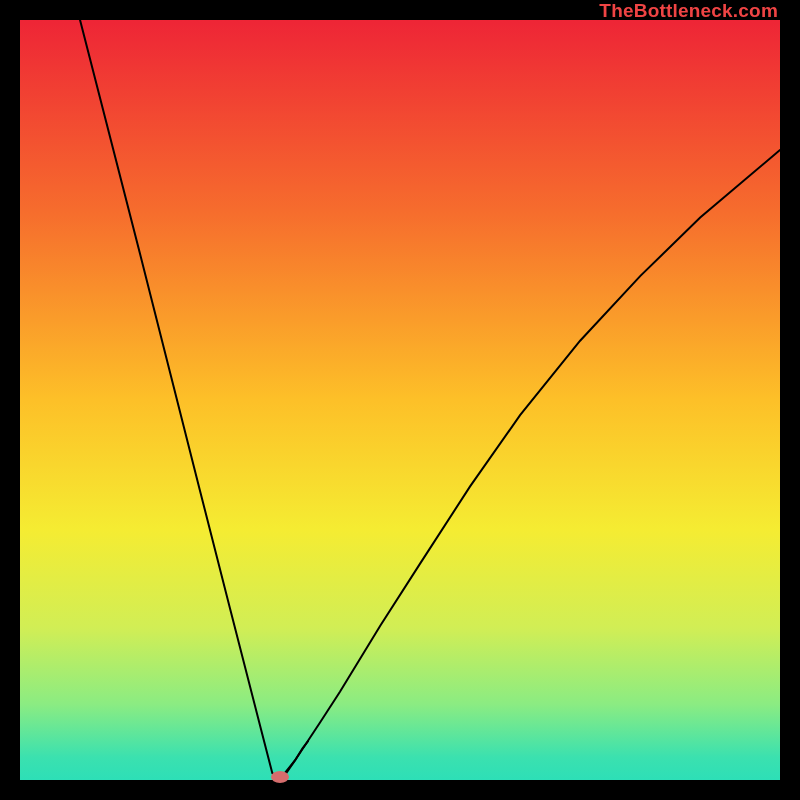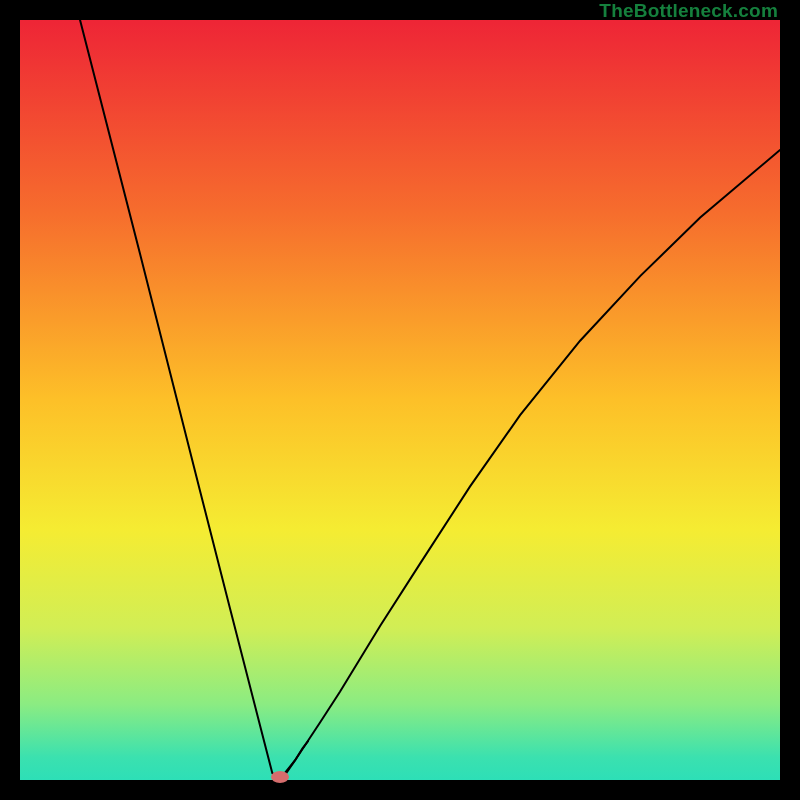--- a/index.html
+++ b/index.html
@@ -28,21 +28,21 @@
       rgb(139,236,130) 90%,
       rgb(59,225,175) 97%,
       rgb(45,223,183) 100%
     );
   }
 
   .watermark {
     position: absolute;
     top: 0px;
     right: 22px;
-    color: #15803d;
+    color: #ef4444;
     font-size: 19px;
     font-weight: 600;
     letter-spacing: 0.2px;
     z-index: 5;
   }
 
   .curve-svg {
     position: absolute;
     top: 20px;
     left: 20px;

